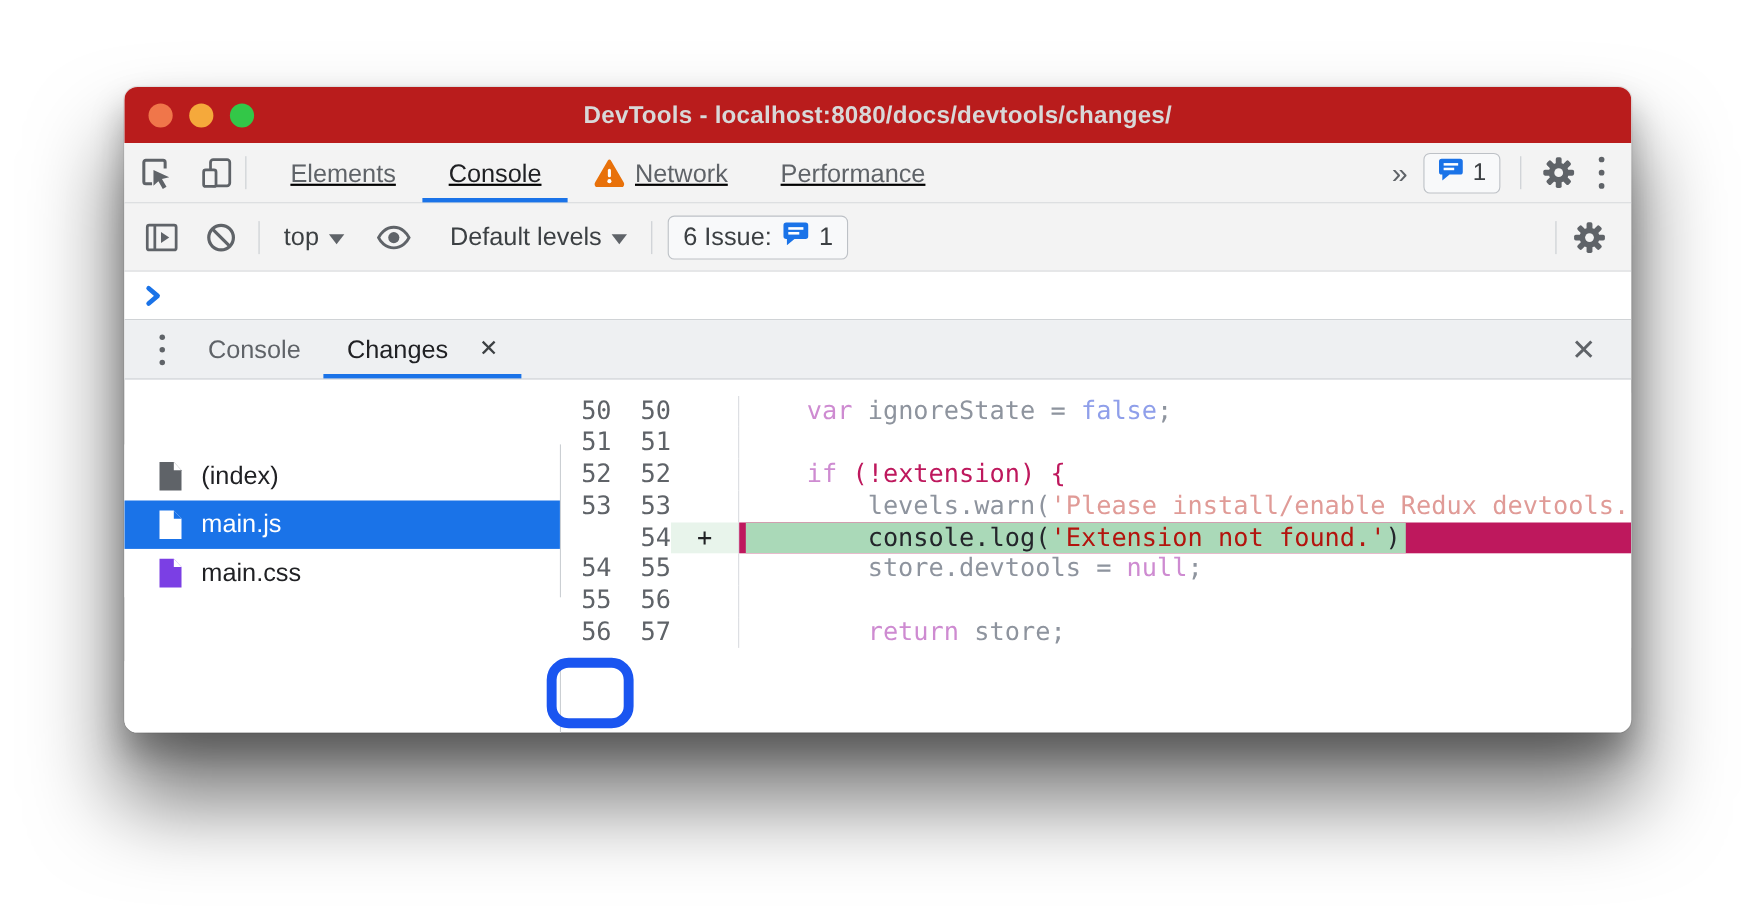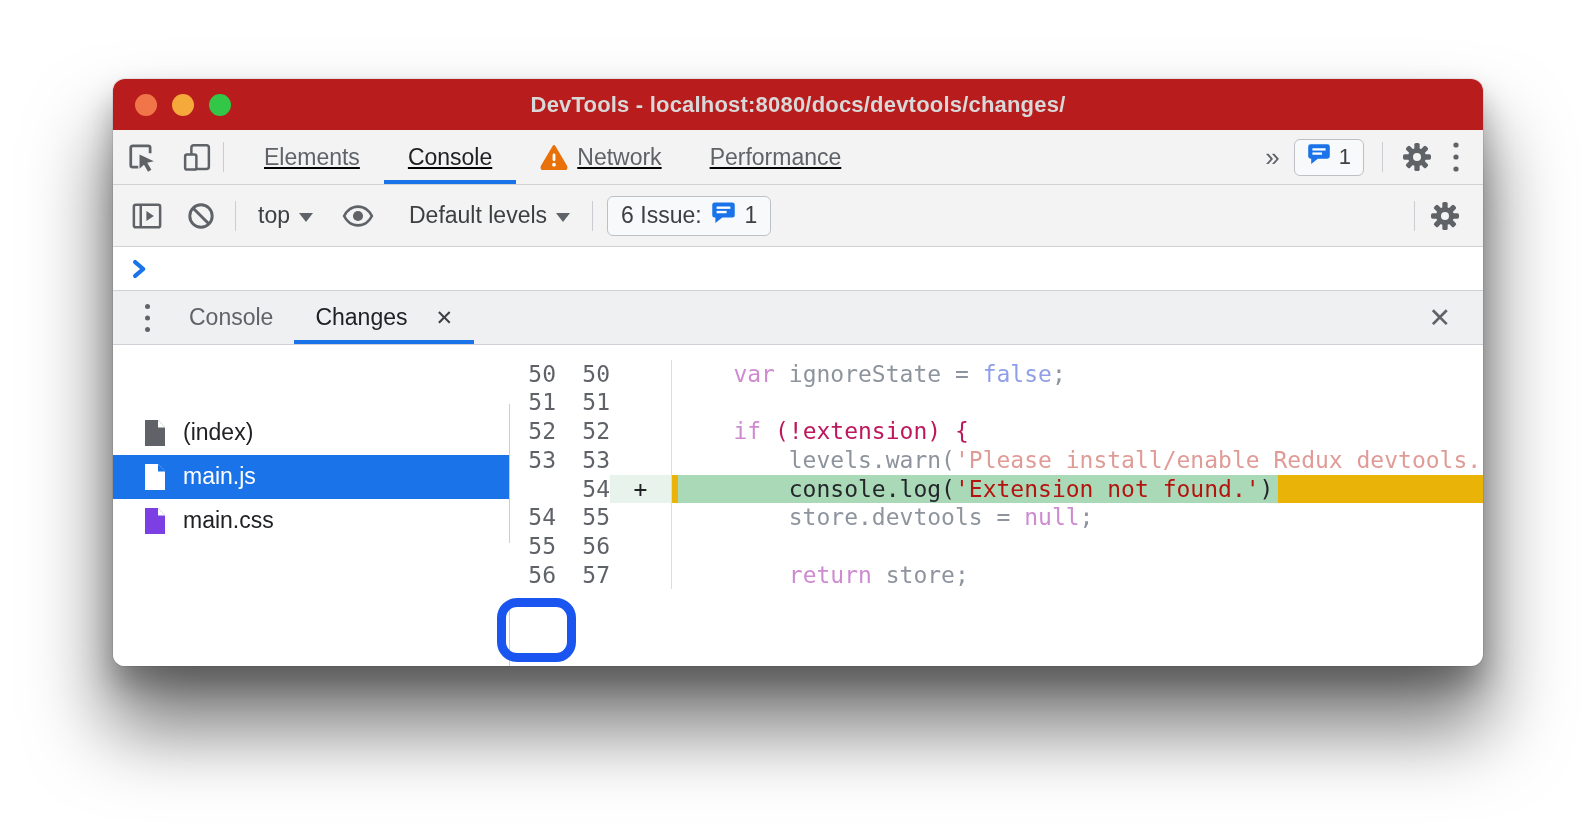--- a/index.html
+++ b/index.html
@@ -74,21 +74,21 @@
 
   .diffpane { flex:1 1 auto; min-width:0; overflow:hidden; background:#fff; padding-top:3px;
               font-family:"DejaVu Sans Mono", monospace; font-size:23px; }
   .diff-row { display:flex; height:28.7px; line-height:28.7px; white-space:pre; }
   .gut-old  { width:46px; flex:none; text-align:right; color:#5F6368; }
   .gut-new  { width:54px; flex:none; text-align:right; color:#5F6368; }
   .gut-mark { width:61px; flex:none; text-align:center; color:#202124; }
   .gut-border { width:1px; flex:none; background:#DADCE0; }
   .code { flex:1 1 auto; min-width:0; overflow:hidden; padding-left:6px; }
   .diff-row.inserted .gut-mark { background:#E8F4EB; }
-  .diff-row.inserted .code { background:#eab308; }
+  .diff-row.inserted .code { background:#be185d; }
   .tokwrap { display:inline-block; }
   .diff-row.inserted .tokwrap { background:#AAD9B8; padding-right:5px; }
 
   
   .statusrow { height:65px; flex:none; display:flex; }
   .status-left { width:397px; flex:none; background:#fff; border-right:1px solid #CBCFD3; }
   .status-main { flex:1 1 auto; background:#F0F2F3; border-top:1px solid #CBCFD3;
                  display:flex; align-items:center; gap:13px; padding-left:14px; }
   .revert-btn { width:38px; height:36px; display:flex; align-items:center; justify-content:center; cursor:pointer; }
   .status-text { font-size:22px; color:#3C4043; }

